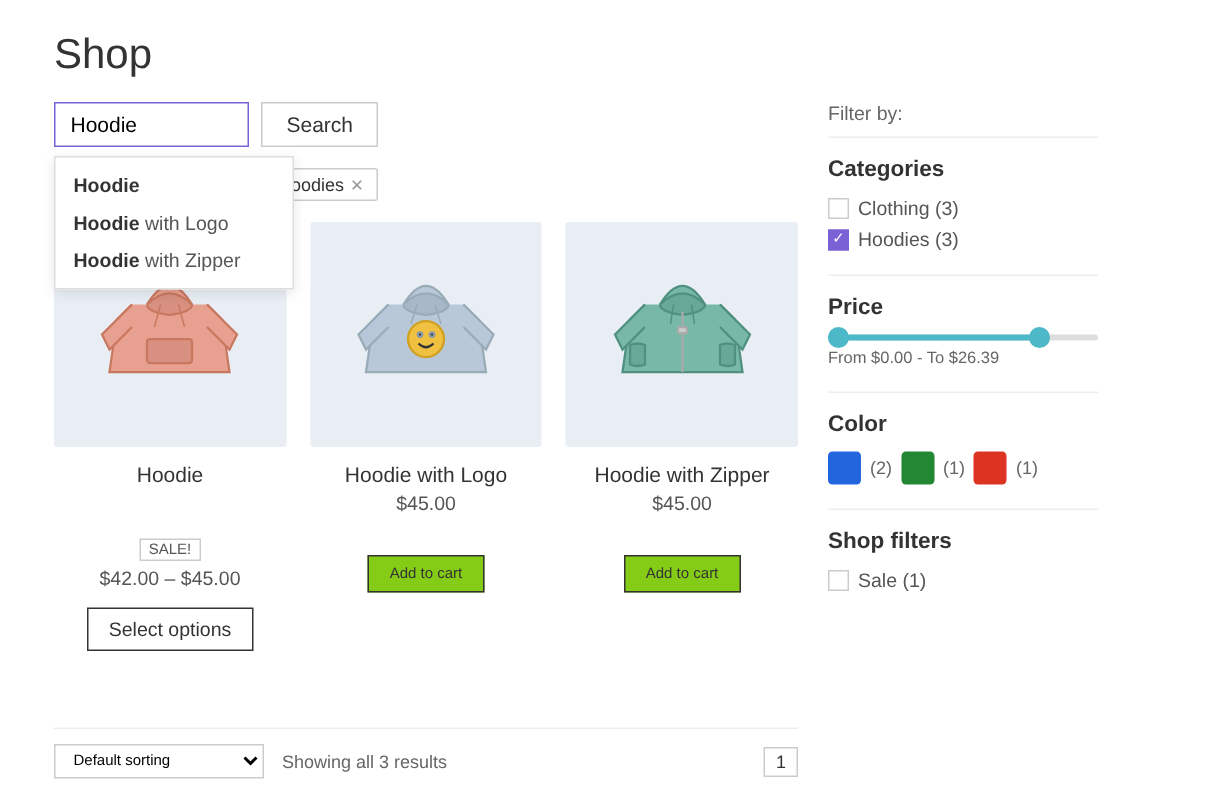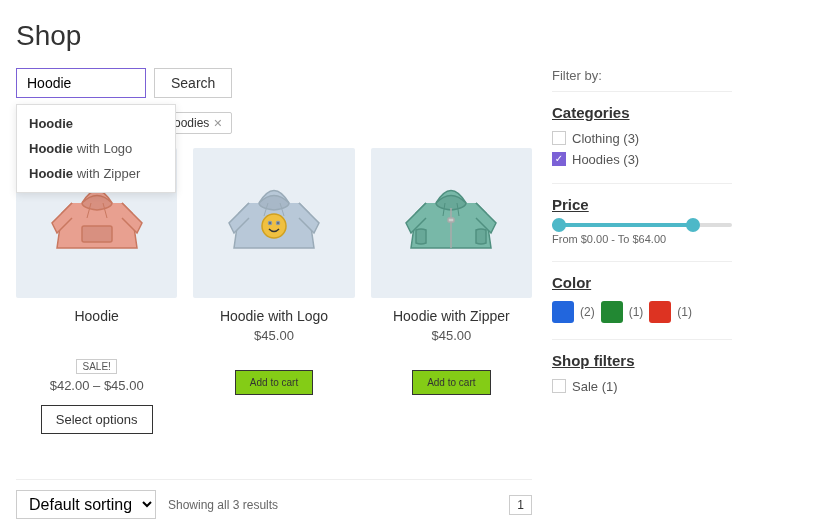--- a/index.html
+++ b/index.html
@@ -1,17 +1,17 @@
 <!DOCTYPE html>
 <html><head>
   <meta charset="utf-8">
   <style>
     * { box-sizing: border-box; margin: 0; padding: 0; }
     body { font-family: -apple-system, BlinkMacSystemFont, 'Segoe UI', sans-serif; background: #fff; color: #333; font-size: 14px; }
-    .page { width: 752px; height: 529px; display: flex; flex-direction: column; overflow: hidden; padding: 20px 20px 0 16px; }
+    .page { width: 752px; height: 529px; display: flex; flex-direction: column; overflow: hidden; padding: 20px 20px 0 36px; }
     h1 { font-size: 28px; font-weight: 400; margin-bottom: 16px; color: #333; }
     .main-layout { display: flex; flex: 1; gap: 20px; }
     .content-area { flex: 1; display: flex; flex-direction: column; }
     .search-bar { display: flex; gap: 8px; margin-bottom: 14px; position: relative; }
     .search-input { border: 1.5px solid #7b61d6; padding: 6px 10px; font-size: 14px; width: 130px; outline: none; }
     .search-button { background: #fff; border: 1.5px solid #ccc; padding: 6px 16px; cursor: pointer; font-size: 14px; color: #333; }
     .search-dropdown { position: absolute; top: 36px; left: 0; background: #fff; border: 1px solid #ddd; box-shadow: 0 2px 8px rgba(0,0,0,0.1); z-index: 10; width: 160px; padding: 6px 0; }
     .search-dropdown-item { padding: 5px 12px; cursor: pointer; font-size: 13px; color: #555; }
     .search-dropdown-item strong { font-weight: 700; color: #333; }
     .filter-bar { display: flex; align-items: center; gap: 8px; margin-bottom: 14px; }
@@ -21,31 +21,31 @@
     .products-grid { display: flex; gap: 16px; flex: 1; }
     .product-card { flex: 1; display: flex; flex-direction: column; align-items: center; }
     .product-image { width: 100%; height: 150px; background: #e8eef4; display: flex; align-items: center; justify-content: center; margin-bottom: 10px; border-radius: 2px; overflow: hidden; }
     .product-image svg { width: 100px; height: 130px; }
     .product-name { font-size: 14px; color: #333; text-align: center; margin-bottom: 4px; }
     .sale-badge { border: 1px solid #ccc; font-size: 10px; padding: 1px 5px; color: #555; margin-bottom: 4px; display: inline-block; margin-top: 31px; }
     .product-price { font-size: 13px; color: #555; margin-bottom: 8px; text-align: center; }
     .add-to-cart-btn { border: 1.5px solid #333; background: #84cc16; padding: 6px 14px; cursor: pointer; font-size: 10px; color: #333; margin-top: 19px; }
     .select-options-btn { border: 1.5px solid #333; background: #fff; padding: 6px 14px; cursor: pointer; font-size: 13px; color: #333; margin-top: 4px; }
     .bottom-bar { display: flex; align-items: center; gap: 12px; padding: 10px 0; border-top: 1px solid #eee; margin-top: 8px; }
-    .sort-select { border: 1px solid #ccc; padding: 4px 8px; font-size: 16px; background: #fff; width: 140px; }
+    .sort-select { border: 1px solid #ccc; padding: 4px 8px; font-size: 10px; background: #fff; width: 140px; }
     .result-count { font-size: 12px; color: #666; }
     .pagination { margin-left: auto; font-size: 13px; }
     .page-num { border: 1px solid #ccc; padding: 2px 7px; background: #fff; font-size: 12px; }
 
     
     .sidebar { width: 180px; flex-shrink: 0; font-size: 13px; }
     .filter-by-label { color: #666; font-size: 13px; margin-bottom: 8px; }
     .sidebar-section { margin-bottom: 16px; border-top: 1px solid #eee; padding-top: 12px; }
-    .sidebar-section-title { font-size: 15px; font-weight: 600; margin-bottom: 10px; color: #333; text-decoration: underline; }
-    .category-item { display: flex; gap: 6px; margin-bottom: 6px; }
+    .sidebar-section-title { font-size: 15px; font-weight: 600; margin-bottom: 10px; color: #333; }
+    .category-item { display: flex; align-items: center; gap: 6px; margin-bottom: 6px; }
     .checkbox { width: 14px; height: 14px; border: 1px solid #ccc; background: #fff; flex-shrink: 0; display: flex; align-items: center; justify-content: center; }
     .checkbox.checked { background: #7b61d6; border-color: #7b61d6; }
     .checkbox.checked::after { content: '✓'; color: #fff; font-size: 10px; line-height: 1; }
     .category-label { color: #555; }
     .price-range { margin-bottom: 6px; }
     .price-slider-track { height: 4px; background: #ddd; border-radius: 2px; position: relative; margin: 10px 0 6px; }
     .price-slider-fill { position: absolute; left: 0; right: 20%; height: 100%; background: #4db8c8; border-radius: 2px; }
     .price-slider-thumb { position: absolute; width: 14px; height: 14px; background: #4db8c8; border-radius: 50%; top: -5px; cursor: pointer; }
     .price-slider-thumb.left { left: 0; }
     .price-slider-thumb.right { right: 18%; }
@@ -204,21 +204,21 @@
       </div>
 
       <div class="sidebar-section">
         <div class="sidebar-section-title">Price</div>
         <div class="price-range">
           <div class="price-slider-track">
             <div class="price-slider-fill"></div>
             <div class="price-slider-thumb left"></div>
             <div class="price-slider-thumb right"></div>
           </div>
-          <div class="price-label">From $0.00 - To $64.00</div>
+          <div class="price-label">From $0.00 - To $26.39</div>
         </div>
       </div>
 
       <div class="sidebar-section">
         <div class="sidebar-section-title">Color</div>
         <div class="color-swatches">
           <div class="color-swatch" style="background:#2266dd;"></div>
           <span class="color-count">(2)</span>
           <div class="color-swatch" style="background:#228833;"></div>
           <span class="color-count">(1)</span>

